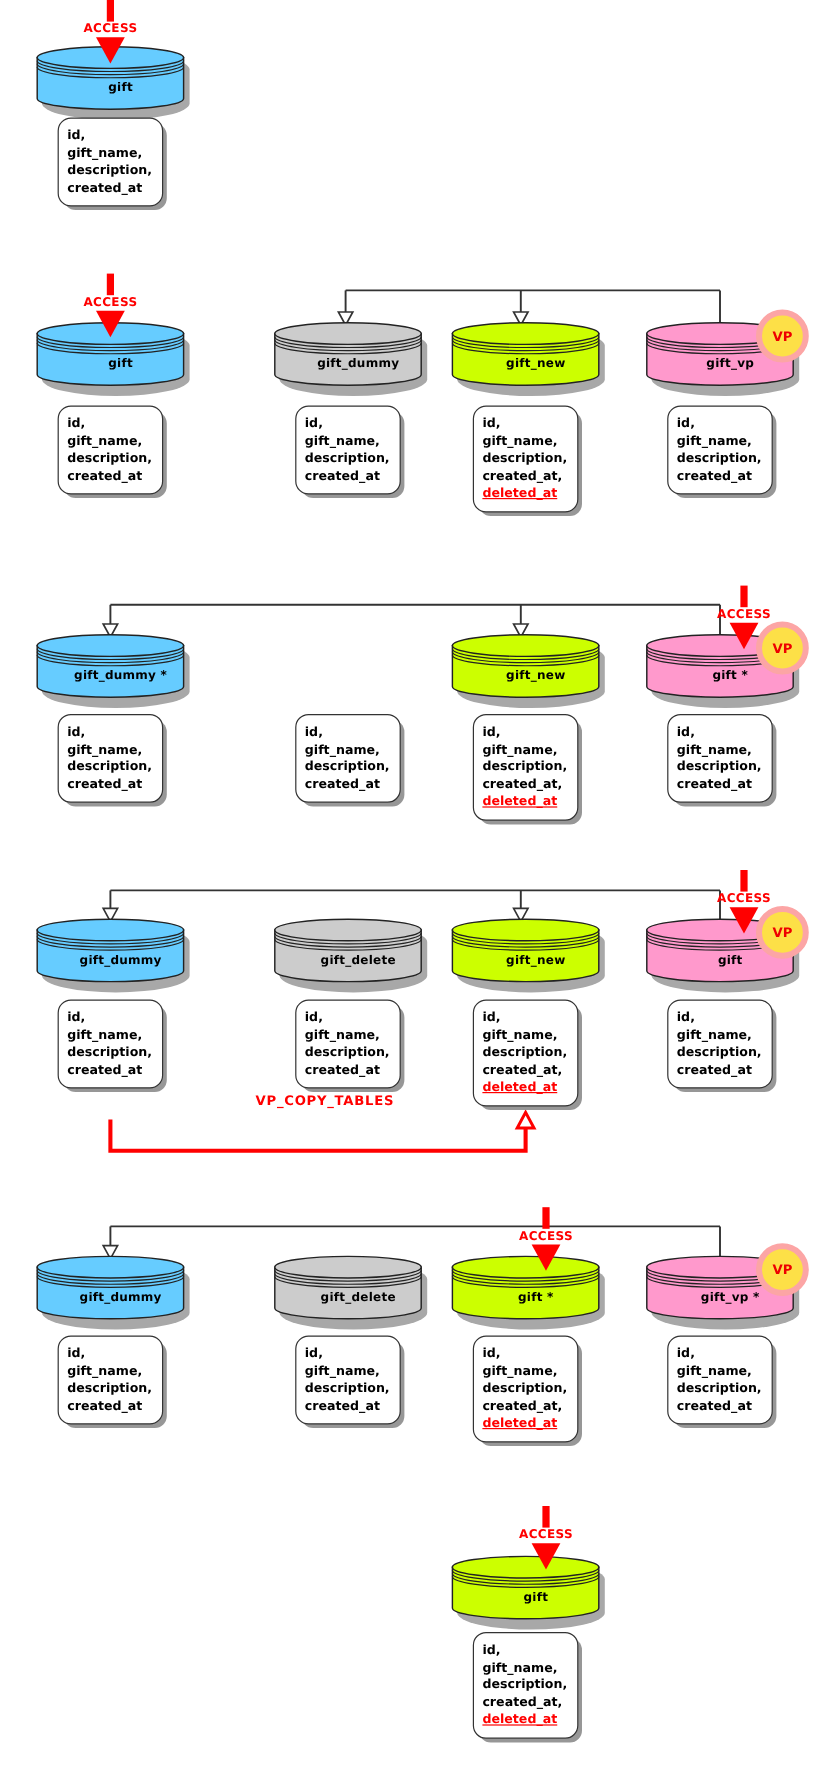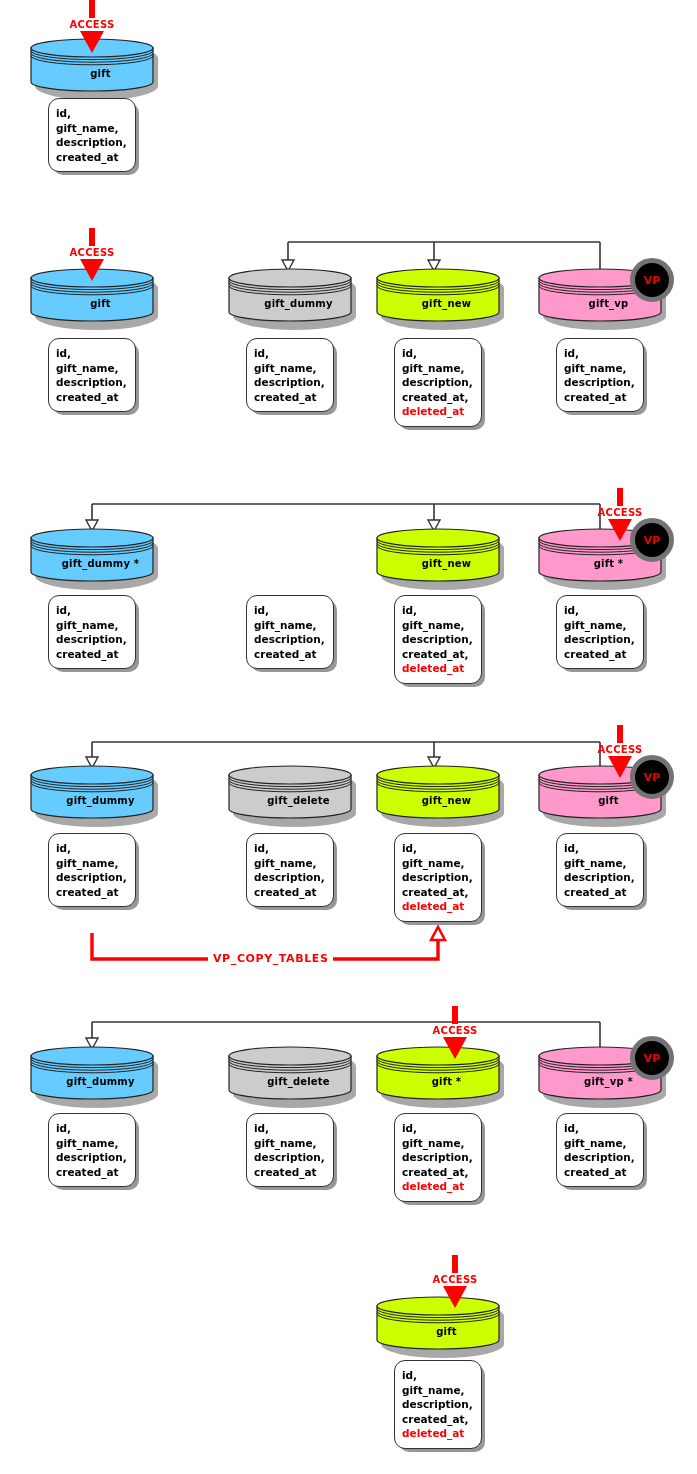--- a/index.html
+++ b/index.html
@@ -28,41 +28,41 @@
   }
 
   
   .note{
     position:absolute;width:88px;
     border:1.5px solid #333333;border-radius:11px;background:#ffffff;
     box-shadow:4px 4px 0 -1px rgba(140,140,140,.9);
     padding:7px 4px 7px 7px;box-sizing:border-box;
     font-size:10.5px;line-height:14.5px;font-weight:bold;color:#000;
   }
-  .note .del{color:#ff0000;}
+  .note .del{color:#ff0000;text-decoration:underline;}
 
   
   .access{position:absolute;width:70px;height:0;}
   .access .bar{
     position:absolute;left:32px;top:0;width:6px;height:18px;background:#ff0000;
   }
   .access .txt{
     position:absolute;left:0;top:19px;width:70px;text-align:center;
     font-size:10px;font-weight:bold;color:#ff0000;letter-spacing:.3px;
   }
   .access .head{
     position:absolute;left:23px;top:31px;width:0;height:0;
     border-left:12px solid transparent;border-right:12px solid transparent;
     border-top:22px solid #ff0000;
   }
 
   
   .vp{
     position:absolute;width:44px;height:44px;border-radius:50%;
-    background:#000000;border:5px solid #737373;box-sizing:border-box;
+    background:#fde047;border:5px solid #fca5a5;box-sizing:border-box;
     display:flex;align-items:center;justify-content:center;
     font-size:11px;font-weight:bold;color:#ee0000;
   }
 
   
   .cplabel{
     position:absolute;font-size:11px;font-weight:bold;color:#ff0000;
     letter-spacing:.6px;background:#ffffff;padding:0 5px;
   }
 </style>
@@ -344,21 +344,21 @@
       </div>
       <div class="label">gift</div>
     </div>
     <div class="vp" style="left: 630px; top: 755px;">VP</div>
     <div class="note" style="left: 556px; top: 833px;">
       <div>id,</div>
       <div>gift_name,</div>
       <div>description,</div>
       <div>created_at</div>
     </div>
-    <div class="cplabel" style="left: 208px; top: 952px;">VP_COPY_TABLES</div>
+    <div class="cplabel" style="left: 208px; top: 911px;">VP_COPY_TABLES</div>
     <div class="access" style="left: 585px; top: 725px;">
       <div class="bar"></div>
       <div class="txt">ACCESS</div>
       <div class="head"></div>
     </div>
     <div class="cyl" style="left: 30px; top: 1046px;">
       <div class="shadow"></div>
       <div class="body">
         <svg width="126" height="65">
           <path d="M1,10 L1,44 A61,9 0 0 0 123,44 L123,10 Z" fill="#66ccff" stroke="#222" stroke-width="1.2"></path>

